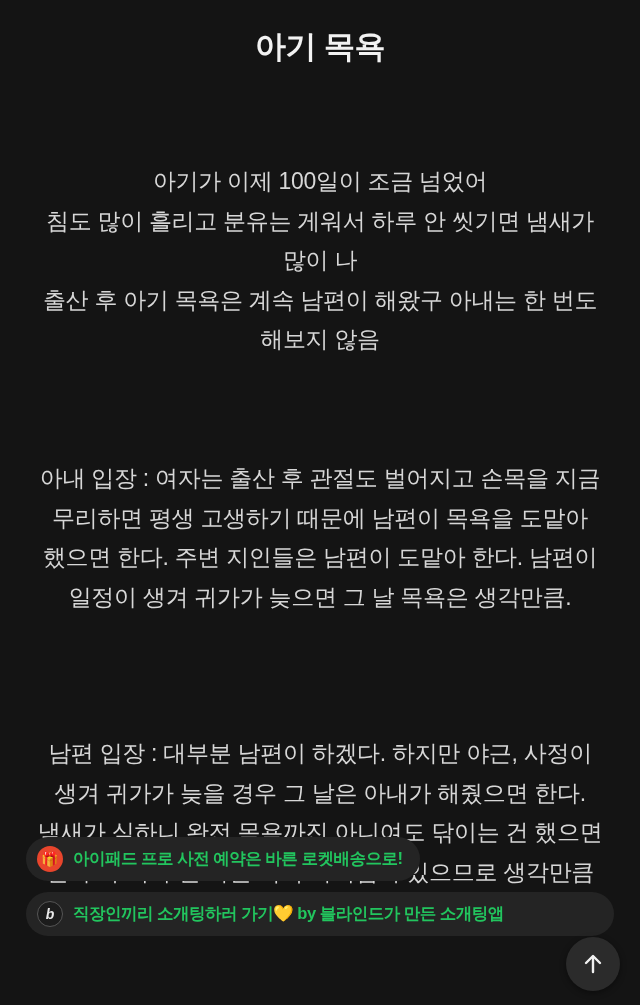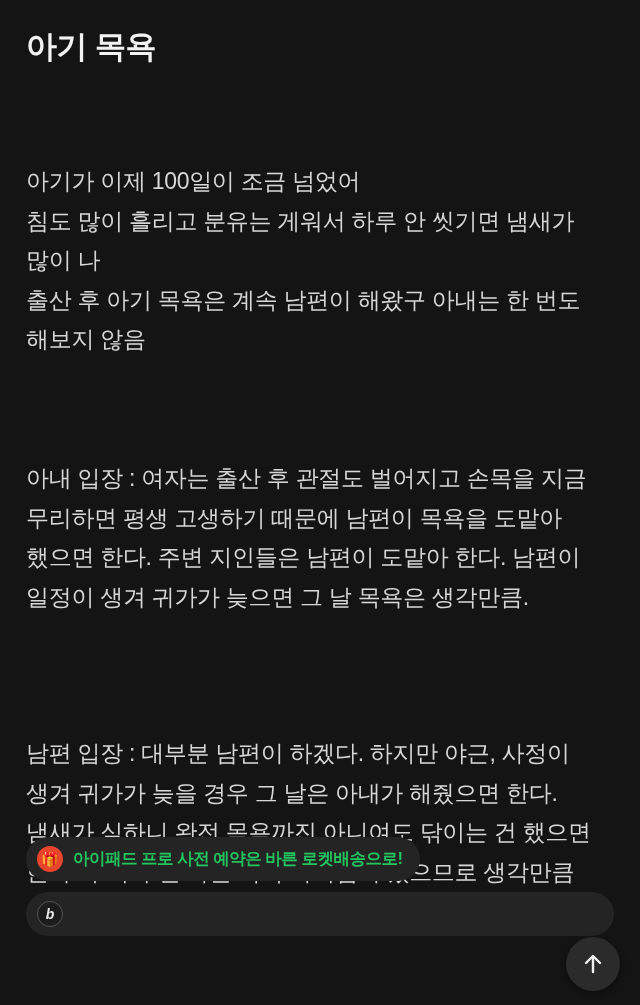--- a/index.html
+++ b/index.html
@@ -14,20 +14,21 @@
     position: relative;
     background: #141414;
     font-family: "Liberation Sans", sans-serif;
     color: #e6e6e6;
     overflow: hidden;
   }
   .page {
     position: absolute;
     inset: 0;
     padding: 22px 26px 0 26px;
+    text-align: center;
   }
   .post-title {
     font-size: 31px;
     font-weight: bold;
     color: #f2f2f2;
     letter-spacing: -0.5px;
     margin: 6px 0 18px 0;
     line-height: 1.2;
   }
   .post-body {
@@ -121,20 +122,21 @@
 
 <div class="ads">
 
   <div class="ad-banner">
     <span class="ad-icon gift">🎁</span>
     <span class="ad-text">아이패드 프로 사전 예약은 바른 로켓배송으로!</span>
   </div>
 
   <div class="ad-banner wide">
     <span class="ad-icon blind">b</span>
+    <span class="ad-text">직장인끼리 소개팅하러 가기💛 by 블라인드가 만든 소개팅앱</span>
   </div>
 
 </div>
 
 <button class="scroll-top" aria-label="scroll to top">
   <svg width="26" height="26" viewBox="0 0 26 26">
     <path d="M13 21 L13 6" stroke="#f0f0f0" stroke-width="2.4" fill="none" stroke-linecap="round"></path>
     <path d="M6 12 L13 5 L20 12" stroke="#f0f0f0" stroke-width="2.4" fill="none" stroke-linecap="round" stroke-linejoin="round"></path>
   </svg>
 </button>

